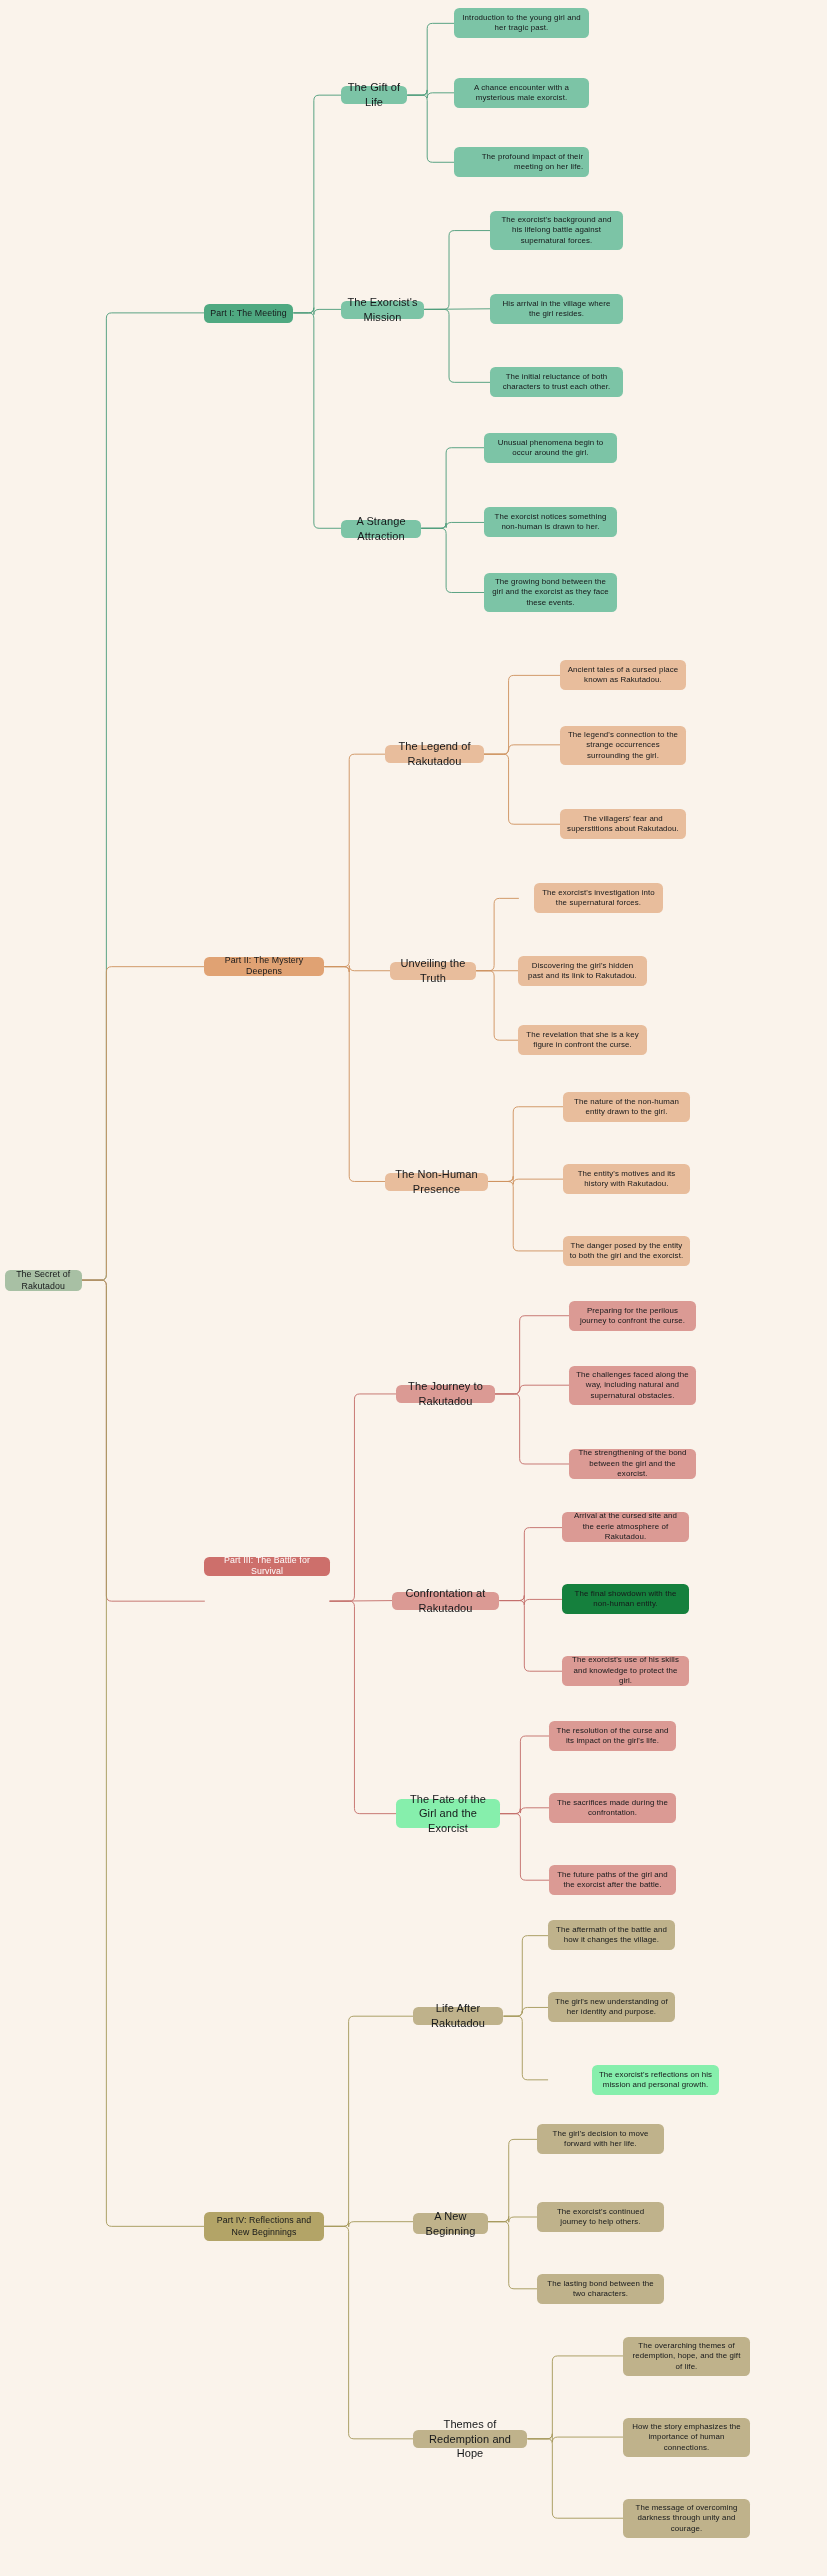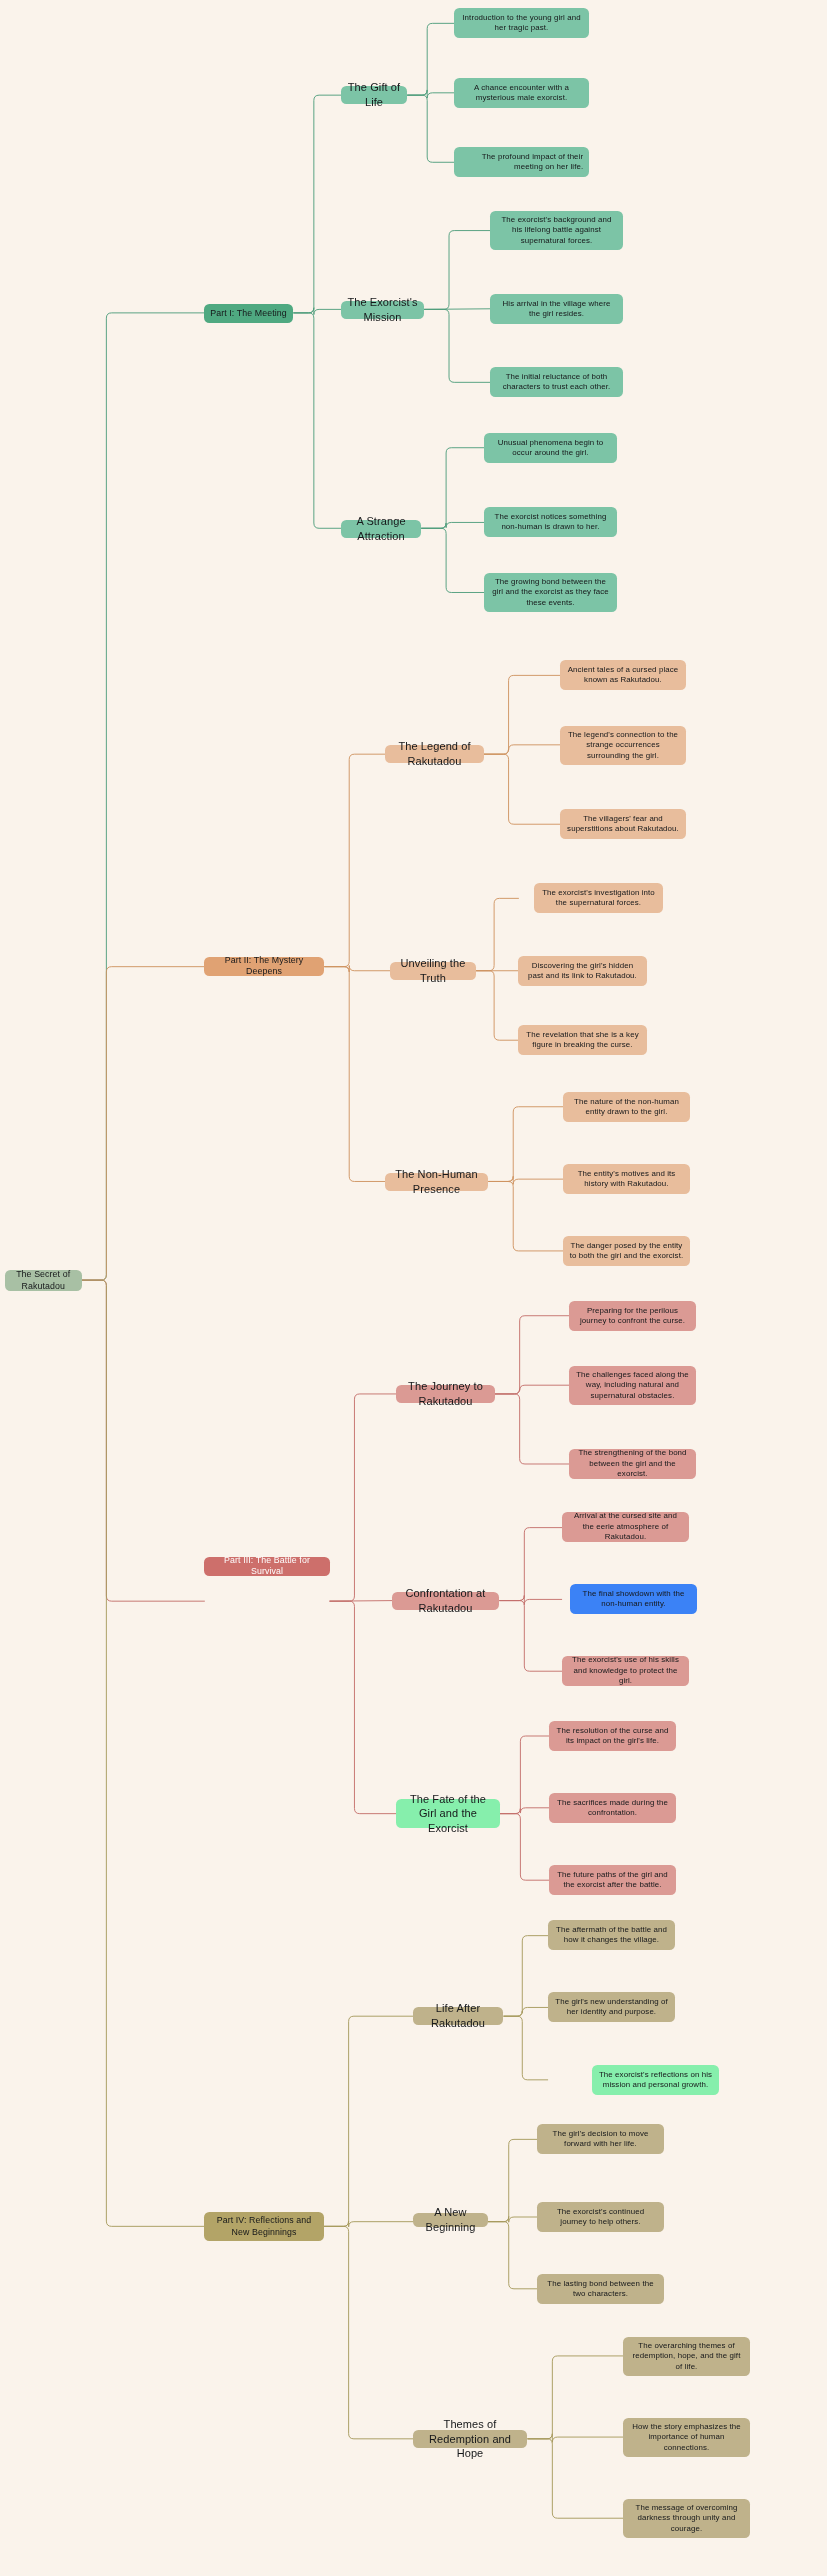--- a/index.html
+++ b/index.html
@@ -149,21 +149,21 @@
       <div class="node lvl2" style="left: 390px; top: 962px; width: 86px; height: 17.5px; background: rgb(232, 189, 156); color: rgb(22, 24, 26);">
         <span>Unveiling the Truth</span>
       </div>
       <div class="node lvl3" style="left: 518px; top: 883px; width: 129px; height: 30px; background: rgb(232, 189, 156); color: rgb(22, 24, 26); margin-left: 16px;">
         <span>The exorcist's investigation into the supernatural forces.</span>
       </div>
       <div class="node lvl3" style="left: 518px; top: 956px; width: 129px; height: 30px; background: rgb(232, 189, 156); color: rgb(22, 24, 26);">
         <span>Discovering the girl's hidden past and its link to Rakutadou.</span>
       </div>
       <div class="node lvl3" style="left: 518px; top: 1025px; width: 129px; height: 30px; background: rgb(232, 189, 156); color: rgb(22, 24, 26);">
-        <span>The revelation that she is a key figure in breaking the curse.</span>
+        <span>The revelation that she is a key figure in confront the curse.</span>
       </div>
       <div class="node lvl2" style="left: 385px; top: 1173px; width: 103px; height: 17.5px; background: rgb(232, 189, 156); color: rgb(22, 24, 26);">
         <span>The Non-Human Presence</span>
       </div>
       <div class="node lvl3" style="left: 563px; top: 1092px; width: 127px; height: 30px; background: rgb(232, 189, 156); color: rgb(22, 24, 26);">
         <span>The nature of the non-human entity drawn to the girl.</span>
       </div>
       <div class="node lvl3" style="left: 563px; top: 1164px; width: 127px; height: 30px; background: rgb(232, 189, 156); color: rgb(22, 24, 26);">
         <span>The entity's motives and its history with Rakutadou.</span>
       </div>
@@ -184,21 +184,21 @@
       </div>
       <div class="node lvl3" style="left: 569px; top: 1449px; width: 127px; height: 30px; background: rgb(219, 154, 148); color: rgb(22, 24, 26);">
         <span>The strengthening of the bond between the girl and the exorcist.</span>
       </div>
       <div class="node lvl2" style="left: 392px; top: 1592px; width: 107px; height: 17.5px; background: rgb(219, 154, 148); color: rgb(22, 24, 26);">
         <span>Confrontation at Rakutadou</span>
       </div>
       <div class="node lvl3" style="left: 562px; top: 1512px; width: 127px; height: 30px; background: rgb(219, 154, 148); color: rgb(22, 24, 26);">
         <span>Arrival at the cursed site and the eerie atmosphere of Rakutadou.</span>
       </div>
-      <div class="node lvl3" style="left: 562px; top: 1584px; width: 127px; height: 30px; background: #3b82f6; color: rgb(22, 24, 26); margin-left: 8px;">
+      <div class="node lvl3" style="left: 562px; top: 1584px; width: 127px; height: 30px; background: #15803d; color: rgb(22, 24, 26);">
         <span>The final showdown with the non-human entity.</span>
       </div>
       <div class="node lvl3" style="left: 562px; top: 1656px; width: 127px; height: 30px; background: rgb(219, 154, 148); color: rgb(22, 24, 26);">
         <span>The exorcist's use of his skills and knowledge to protect the girl.</span>
       </div>
       <div class="node lvl2" style="left: 396px; top: 1799px; width: 104px; height: 29px; background: #86efac; color: rgb(22, 24, 26);">
         <span>The Fate of the Girl and the Exorcist</span>
       </div>
       <div class="node lvl3" style="left: 549px; top: 1721px; width: 127px; height: 30px; background: rgb(219, 154, 148); color: rgb(22, 24, 26);">
         <span>The resolution of the curse and its impact on the girl's life.</span>
@@ -217,21 +217,21 @@
       </div>
       <div class="node lvl3" style="left: 548px; top: 1920px; width: 127px; height: 30px; background: rgb(191, 178, 139); color: rgb(22, 24, 26);">
         <span>The aftermath of the battle and how it changes the village.</span>
       </div>
       <div class="node lvl3" style="left: 548px; top: 1992px; width: 127px; height: 30px; background: rgb(191, 178, 139); color: rgb(22, 24, 26);">
         <span>The girl's new understanding of her identity and purpose.</span>
       </div>
       <div class="node lvl3" style="left: 548px; top: 2065px; width: 127px; height: 30px; background: #86efac; color: rgb(22, 24, 26); margin-left: 44px;">
         <span>The exorcist's reflections on his mission and personal growth.</span>
       </div>
-      <div class="node lvl2" style="left: 413px; top: 2213px; width: 75px; height: 14px; background: rgb(191, 178, 139); color: rgb(22, 24, 26);">
+      <div class="node lvl2" style="left: 413px; top: 2213px; width: 75px; height: 21px; background: rgb(191, 178, 139); color: rgb(22, 24, 26);">
         <span>A New Beginning</span>
       </div>
       <div class="node lvl3" style="left: 537px; top: 2124px; width: 127px; height: 30px; background: rgb(191, 178, 139); color: rgb(22, 24, 26);">
         <span>The girl's decision to move forward with her life.</span>
       </div>
       <div class="node lvl3" style="left: 537px; top: 2202px; width: 127px; height: 30px; background: rgb(191, 178, 139); color: rgb(22, 24, 26);">
         <span>The exorcist's continued journey to help others.</span>
       </div>
       <div class="node lvl3" style="left: 537px; top: 2274px; width: 127px; height: 30px; background: rgb(191, 178, 139); color: rgb(22, 24, 26);">
         <span>The lasting bond between the two characters.</span>

